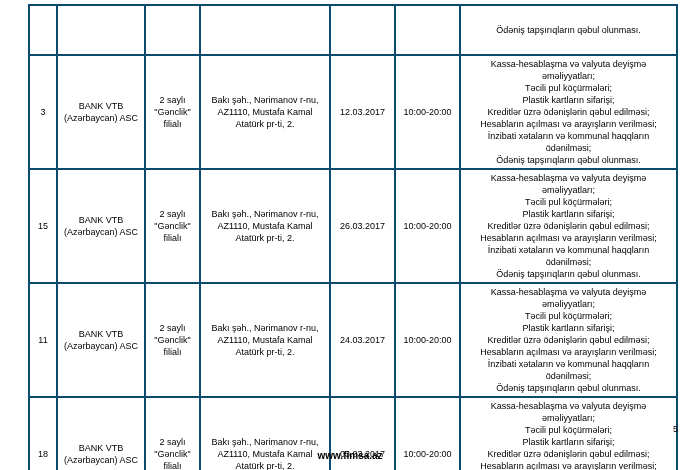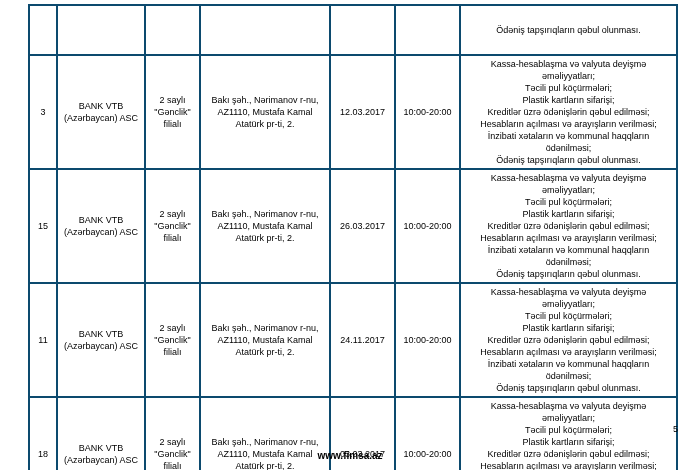--- a/index.html
+++ b/index.html
@@ -125,21 +125,21 @@
     <tr class="row-data">
       <td>11</td>
       <td>BANK VTB
 (Azərbaycan) ASC</td>
       <td>2 saylı
 "Gənclik"
 filialı</td>
       <td>Bakı şəh., Nərimanov r-nu,
 AZ1110, Mustafa Kamal
 Atatürk pr-ti, 2.</td>
-      <td>24.11.2017</td>
+      <td>24.03.2017</td>
       <td>10:00-20:00</td>
       <td>Kassa-hesablaşma və valyuta deyişmə əməliyyatları;
 Təcili pul köçürmələri;
 Plastik kartların sifarişi;
 Kreditlər üzrə ödənişlərin qəbul edilməsi;
 Hesabların açılması və arayışların verilməsi;
 İnzibati xətaların və kommunal haqqların ödənilməsi;
 Ödəniş tapşırıqların qəbul olunması.</td>
     </tr>
 

